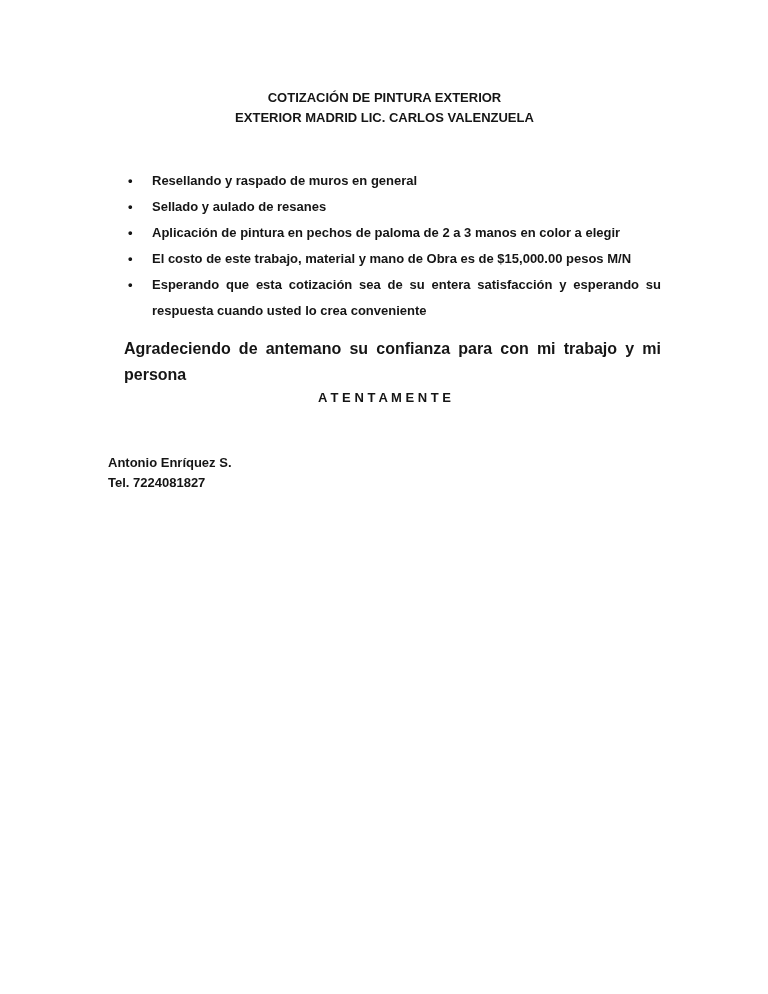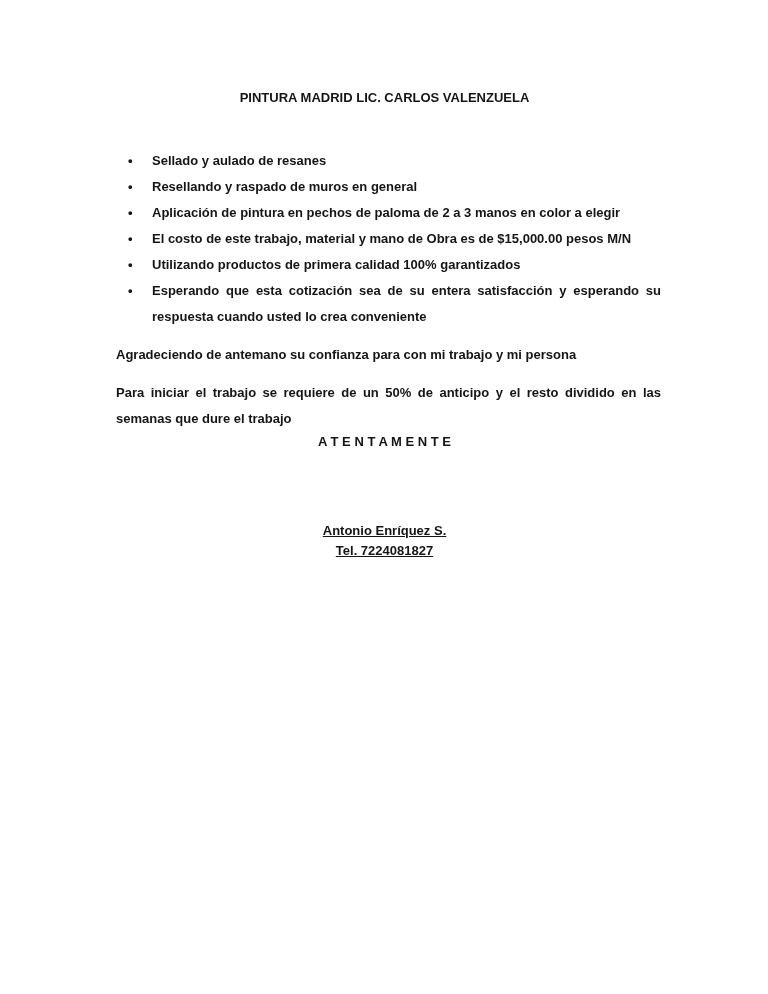--- a/index.html
+++ b/index.html
@@ -40,62 +40,59 @@
     padding-left: 44px;
     text-align: justify;
   }
   .bullet-list li::before {
     content: "\2022";
     position: absolute;
     left: 20px;
     top: 0;
   }
   .body-paragraph {
-    margin: 12px 0 0 8px;
-    font-size: 13px;
+    margin: 12px 0 0 16px;
+    font-size: 16px;
     line-height: 26px;
     text-align: justify;
   }
   .closing-line {
     text-align: center;
     font-size: 13px;
     line-height: 20px;
   }
   .signature-block {
-    margin-top: 69px;
-    text-align: center;
+    margin-top: 45px;
     font-size: 13px;
     line-height: 20px;
-    text-decoration: underline;
   }
   .signature-block div {
     margin: 0;
   }
 </style>
 </head>
 <body>
 
 <div class="page">
 
   <div class="doc-title">
-    <div>PINTURA MADRID LIC. CARLOS VALENZUELA</div>
+    <div>COTIZACIÓN DE PINTURA EXTERIOR</div>
+    <div>EXTERIOR MADRID LIC. CARLOS VALENZUELA</div>
   </div>
 
   <ul class="bullet-list">
+    <li>Resellando y raspado de muros en general</li>
     <li>Sellado y aulado de resanes</li>
-    <li>Resellando y raspado de muros en general</li>
     <li>Aplicación de pintura en pechos de paloma de 2 a 3 manos en color a elegir</li>
     <li>El costo de este trabajo, material y mano de Obra  es de $15,000.00 pesos M/N</li>
-    <li>Utilizando productos de primera calidad 100% garantizados</li>
     <li>Esperando que esta cotización sea de su entera satisfacción y esperando su respuesta cuando usted lo crea conveniente</li>
   </ul>
 
   <p class="body-paragraph">Agradeciendo de antemano su confianza para con mi trabajo y mi persona</p>
 
-  <p class="body-paragraph">Para iniciar el trabajo se requiere de un 50% de anticipo y el resto dividido en las semanas que dure el trabajo</p>
 
   <div class="closing-line">A T E N T A M E N T E</div>
 
   <div class="signature-block">
     <div>Antonio Enríquez S.</div>
     <div>Tel. 7224081827</div>
   </div>
 
 </div>
 

